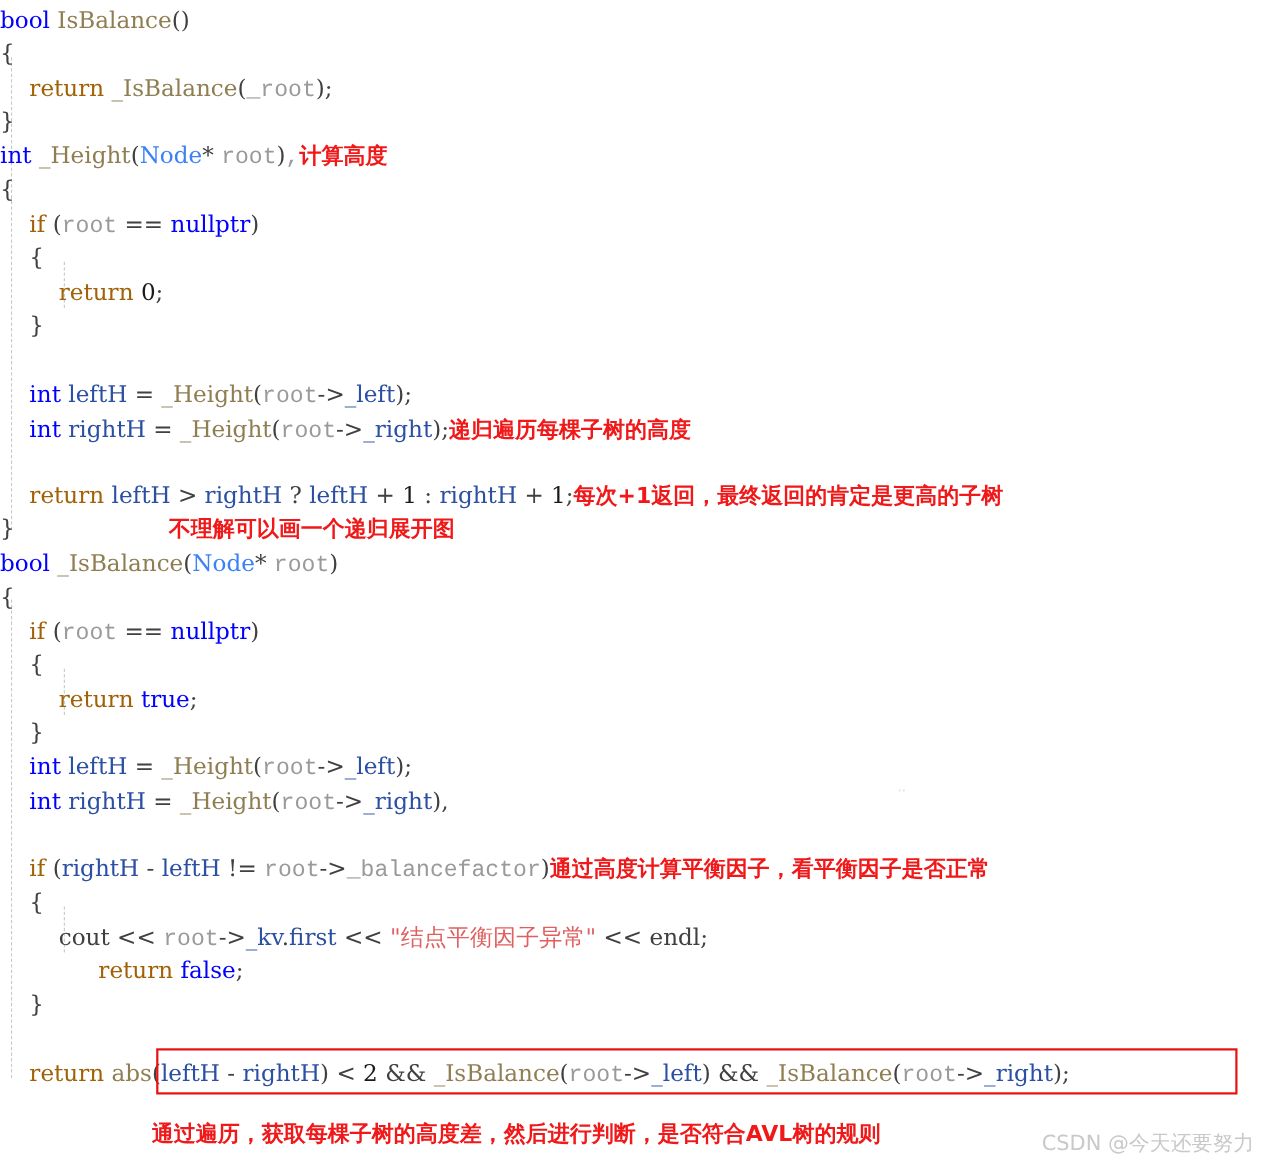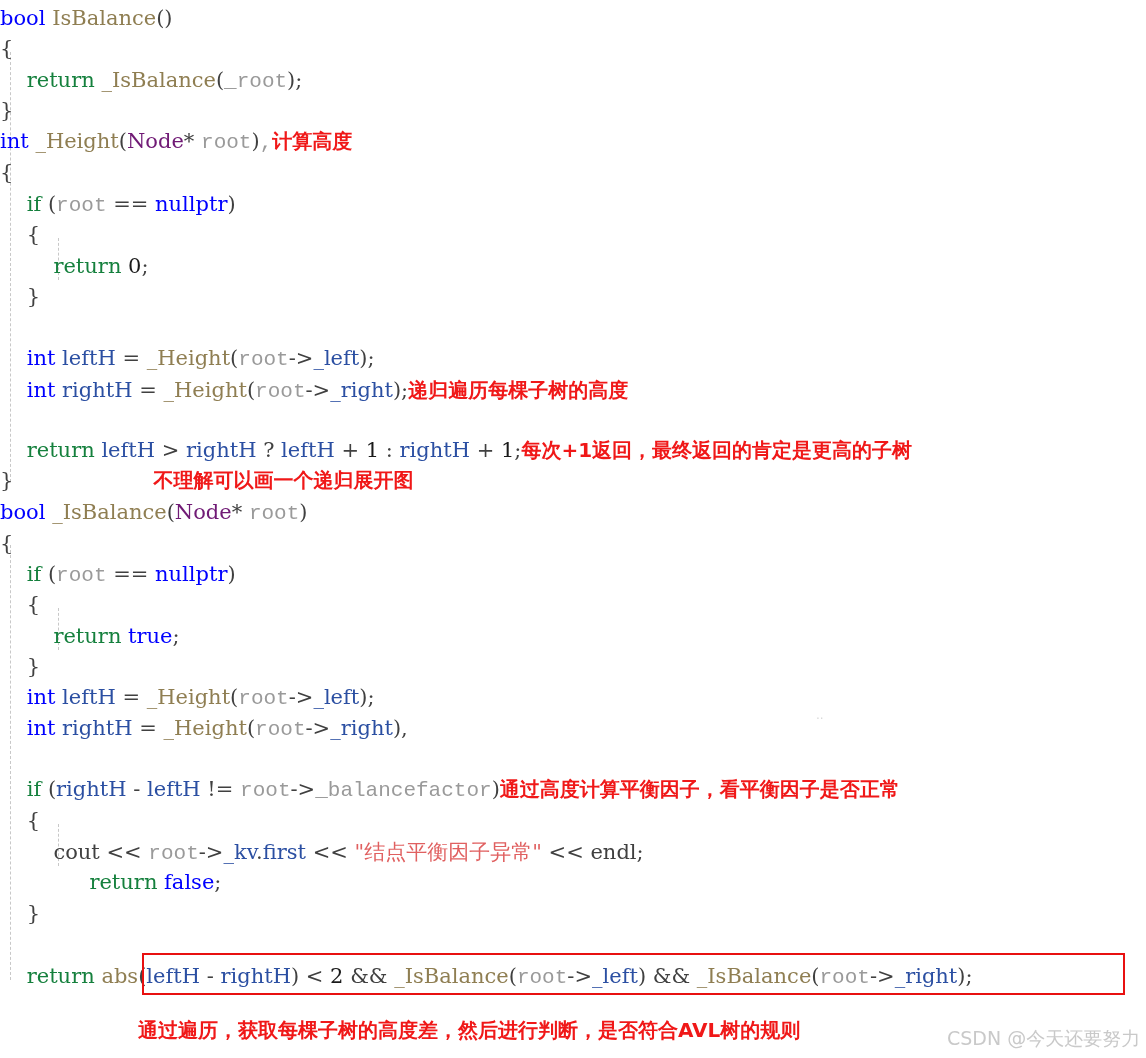--- a/index.html
+++ b/index.html
@@ -38,23 +38,23 @@
     line-height: 32px;
     white-space: pre;
     font-family: "DejaVu Serif", "Liberation Serif", serif;
     font-size: 21px;
     letter-spacing: 0px;
   }
   .line .seg { display: inline; }
 
   
   .t-keyword   { color: #0000ff; }            
-  .t-ctrl      { color: #15803d; }            
+  .t-ctrl      { color: #a16207; }            
   .t-func      { color: #8f7e52; }            
-  .t-type      { color: #701a75; text-align: center; }            
+  .t-type      { color: #3b82f6; text-align: center; }            
   .t-var       { color: #9a9a9a; font-family: Liberation Mono, monospace; }            
   .t-ident     { color: #2b4fa2; }            
   .t-punct     { color: #404040; }            
   .t-num       { color: #1a1a1a; }
   .t-str       { color: #e06060; }            
   .t-brace     { color: #404040; }
 
   
   .annot {
     color: #f01818;

